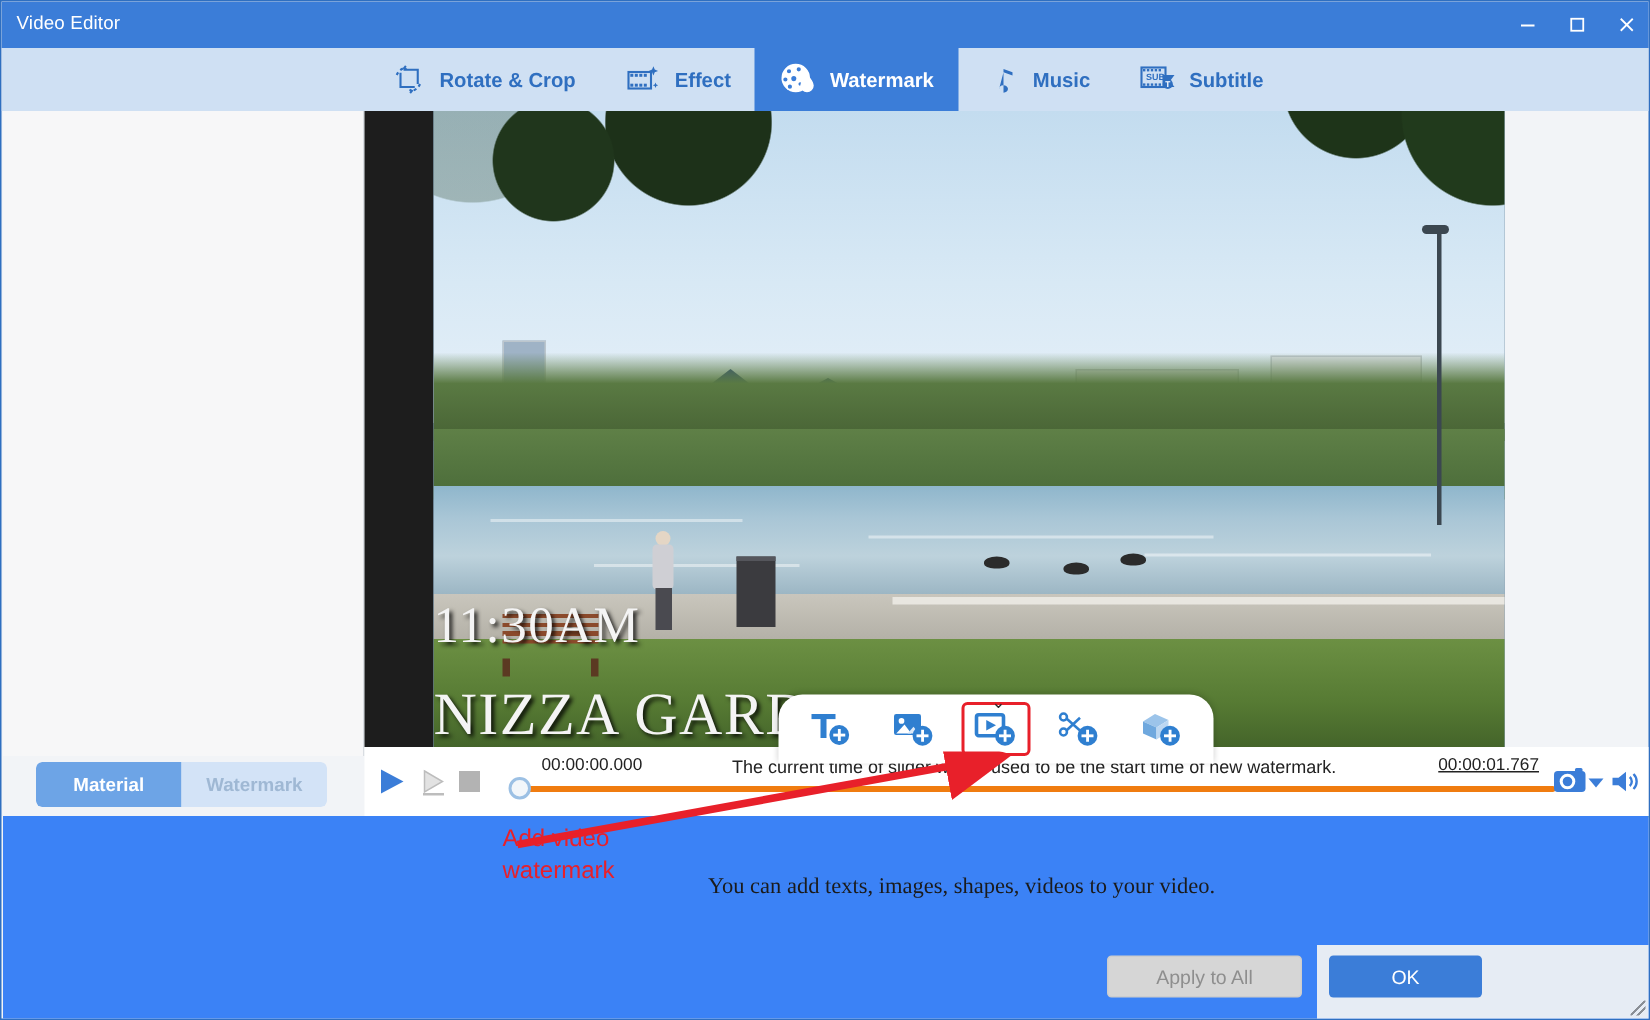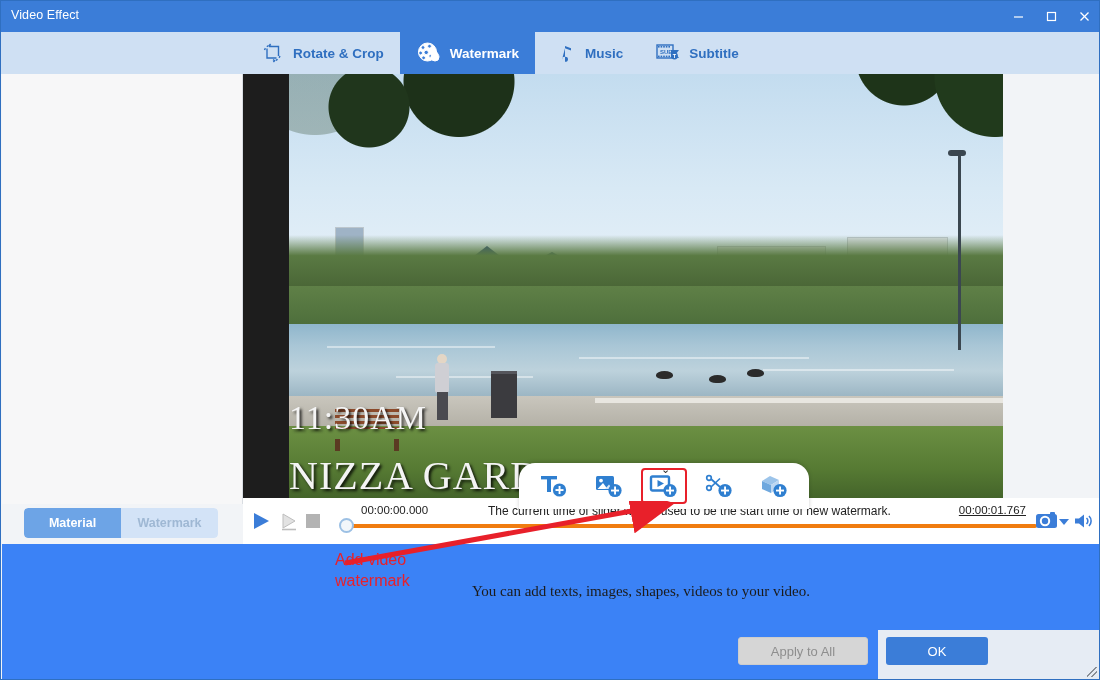--- a/index.html
+++ b/index.html
@@ -305,21 +305,21 @@
       linear-gradient(135deg, transparent 45%, #8a8f96 45%, #8a8f96 55%, transparent 55%),
       linear-gradient(135deg, transparent 70%, #8a8f96 70%, #8a8f96 80%, transparent 80%);
   }
 </style>
 </head>
 <body>
 
 <div id="app">
 
   <div class="titlebar">
-    <div class="titlebar-text">Video Effect</div>
+    <div class="titlebar-text">Video Editor</div>
     <div class="winbtns">
       <div class="winbtn">
         <svg width="13" height="13" viewBox="0 0 13 13">
             <line x1="2" y1="7" x2="11" y2="7" stroke="#fff" stroke-width="1.2"></line>
           </svg>
       </div>
       <div class="winbtn">
         <svg width="13" height="13" viewBox="0 0 13 13">
             <rect x="2.5" y="2.5" width="8" height="8" fill="none" stroke="#fff" stroke-width="1.2"></rect>
           </svg>
@@ -346,20 +346,40 @@
               <path d="M9 5.5 H18.5 V15"></path>
             <path d="M4.5 9 A8 8 0 0 1 10 4.2" stroke-dasharray="2 2"></path>
             <path d="M20 15 A8 8 0 0 1 14 19.8" stroke-dasharray="2 2"></path>
             <path d="M10.6 3 L9.4 4.4 L11 5.3"></path>
             <path d="M13.4 21 L14.6 19.6 L13 18.7"></path>
           </svg>
         </span>
         <span>Rotate &amp; Crop</span>
       </div>
 
+      <div class="tab">
+        <span class="ticon">
+          <svg width="24" height="24" viewBox="0 0 24 24">
+            <rect x="2" y="7" width="15" height="11" fill="none" stroke="#2f6fc0" stroke-width="1.4"></rect>
+            <g fill="#2f6fc0">
+              <rect x="3.2" y="8.2" width="2" height="2"></rect>
+                <rect x="6.2" y="8.2" width="2" height="2"></rect>
+              <rect x="9.2" y="8.2" width="2" height="2"></rect>
+                <rect x="12.2" y="8.2" width="2" height="2"></rect>
+              <rect x="3.2" y="14.8" width="2" height="2"></rect>
+                <rect x="6.2" y="14.8" width="2" height="2"></rect>
+              <rect x="9.2" y="14.8" width="2" height="2"></rect>
+                <rect x="12.2" y="14.8" width="2" height="2"></rect>
+            </g>
+            <path d="M18.6 3.2 l.9 2.2 2.2.9 -2.2.9 -.9 2.2 -.9-2.2 -2.2-.9 2.2-.9z" fill="#2f6fc0"></path>
+            <path d="M20 14 l.55 1.3 1.3.55 -1.3.55 -.55 1.3 -.55-1.3 -1.3-.55 1.3-.55z" fill="#2f6fc0"></path>
+          </svg>
+        </span>
+        <span>Effect</span>
+      </div>
 
       <div class="tab active">
         <span class="ticon">
           <svg width="26" height="26" viewBox="0 0 26 26">
             <circle cx="11.5" cy="12" r="9" fill="#ffffff"></circle>
             <g fill="#3b7dd8">
               <circle cx="7" cy="7.5" r="1.9"></circle>
                 <circle cx="13.5" cy="6.2" r="1.9"></circle>
               <circle cx="4.6" cy="13" r="1.9"></circle>
                 <circle cx="10.2" cy="12.4" r="2.2"></circle>

